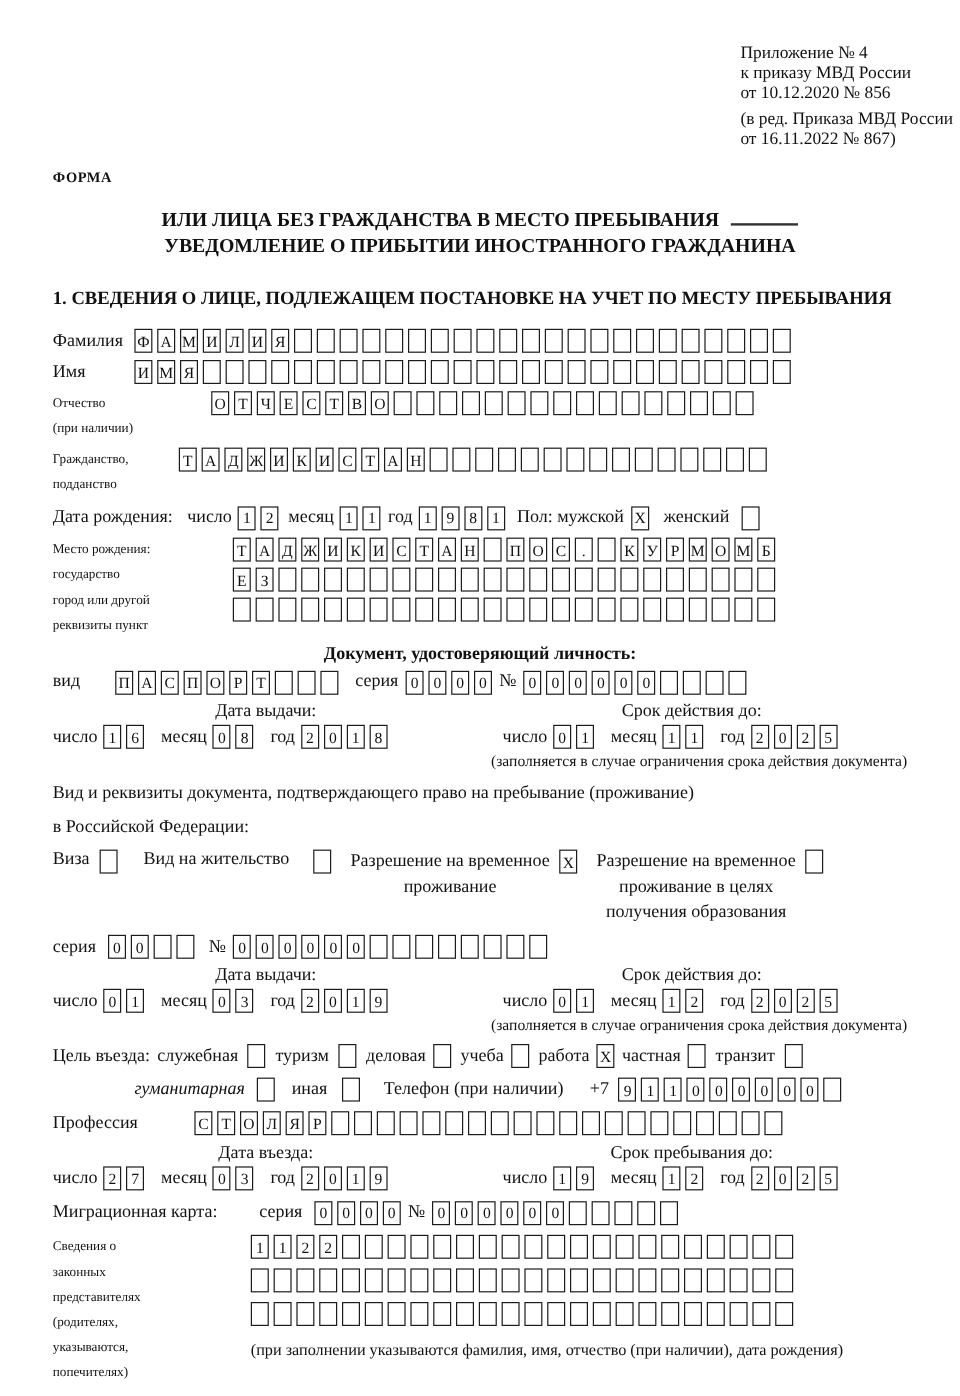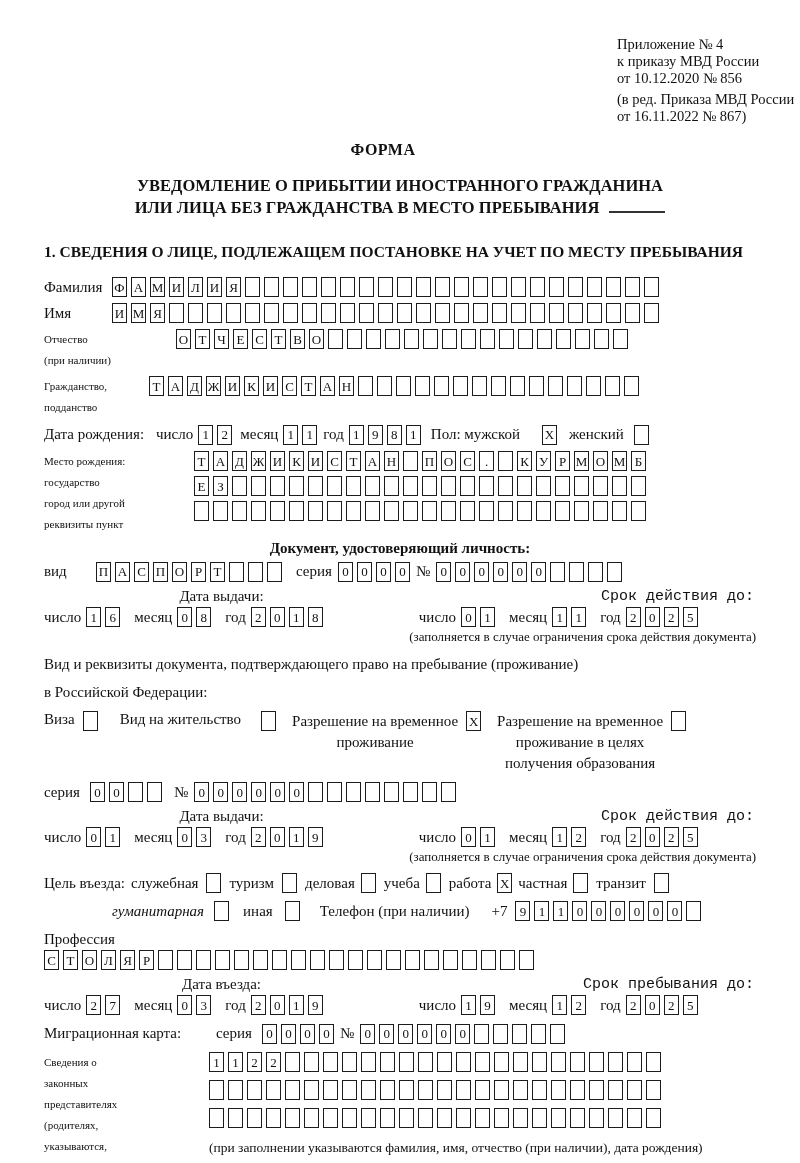--- a/index.html
+++ b/index.html
@@ -3,21 +3,21 @@
 <meta charset="utf-8">
 <style>
   * { margin:0; padding:0; box-sizing:border-box; }
   html,body { background:#fff; }
   body { font-family:"Liberation Serif", serif; color:#111; }
   .page { width:800px; min-height:1163px; background:#fff; padding:36px 44px 20px 44px; position:relative; }
 
   
   .hdr { margin-left:573px; font-size:14.5px; line-height:17px; white-space:nowrap; }
   .hdr .sub { margin-top:4px; }
-  .forma { text-align:center; font-weight:bold; font-size:16px; margin:16px 34px 0 0; letter-spacing:.5px; }
+  .forma { text-align:left; font-weight:bold; font-size:12px; margin:16px 34px 0 0; letter-spacing:.5px; }
 
   
   .title { text-align:center; font-weight:bold; font-size:16.5px; line-height:22px; margin-top:16px; }
   .blankline { display:inline-block; width:56px; border-bottom:2px solid #333; height:14px; margin-left:10px; }
   .sect { font-weight:bold; font-size:15.5px; margin-top:24px; margin-bottom:16px; }
 
   
   .row { display:flex; align-items:flex-start; margin-bottom:5px; font-size:15px; }
   .lbl { flex-shrink:0; font-size:15px; line-height:21px; }
   .lblcol { display:flex; flex-direction:column; flex-shrink:0; font-size:11px; line-height:21px; }
@@ -27,21 +27,21 @@
           font-size:13px; line-height:1; flex-shrink:0; background:#fff; }
   .stack { display:flex; flex-direction:column; }
 
   .w68  { width:68px; } .w150 { width:150px; } .w118 { width:118px; }
   .w165 { width:165px; }
   .mls { margin:0 6px; } .mll { margin-left:14px; margin-right:6px; }
 
   
   .dhead { display:flex; font-size:15px; margin-top:6px; margin-bottom:2px; }
   .dhead .dh-l { width:355px; text-align:center; }
-  .dhead .dh-r { width:355px; text-align:right;font-family:Liberation Mono, monospace; }
+  .dhead .dh-r { width:355px; text-align:center; }
   .dates { display:flex; align-items:center; font-size:15px; margin-bottom:2px; }
   .dgroup { display:flex; align-items:center; }
   .dgroup .slbl { margin-right:5px; }
   .dgroup .slbl2 { margin:0 5px 0 14px; }
   .dright { margin-left:96px; }
   .note { font-size:13px; text-align:right; margin-bottom:8px; }
 
   
   .optrow { display:flex; align-items:flex-start; font-size:15px; margin-top:8px; margin-bottom:8px; }
   .opt { display:flex; align-items:flex-start; }
@@ -61,22 +61,22 @@
   <div class="hdr">
     <div>Приложение № 4</div>
     <div>к приказу МВД России</div>
     <div>от 10.12.2020 № 856</div>
     <div class="sub">(в ред. Приказа МВД России</div>
     <div>от 16.11.2022 № 867)</div>
   </div>
   <div class="forma">ФОРМА</div>
 
   <div class="title">
+    <div><span>ИЛИ ЛИЦА БЕЗ ГРАЖДАНСТВА В МЕСТО ПРЕБЫВАНИЯ</span><span class="blankline"></span></div>
     <div>УВЕДОМЛЕНИЕ О ПРИБЫТИИ ИНОСТРАННОГО ГРАЖДАНИНА</div>
-    <div><span>ИЛИ ЛИЦА БЕЗ ГРАЖДАНСТВА В МЕСТО ПРЕБЫВАНИЯ</span><span class="blankline"></span></div>
   </div>
 
   <div class="sect">1. СВЕДЕНИЯ О ЛИЦЕ, ПОДЛЕЖАЩЕМ ПОСТАНОВКЕ НА УЧЕТ ПО МЕСТУ ПРЕБЫВАНИЯ</div>
 
   <div class="row">
     <div class="lbl w68">Фамилия</div>
     <div class="cells">
         <span class="cell">Ф</span>
         <span class="cell">А</span>
         <span class="cell">М</span>
@@ -226,21 +226,21 @@
           <span class="cell">1</span>
         </span>
       <span class="slbl">год</span>
       <span class="cells">
           <span class="cell">1</span>
           <span class="cell">9</span>
           <span class="cell">8</span>
           <span class="cell">1</span>
         </span>
     </div>
-    <span class="slbl" style="margin-left:10px; margin-right:22px;">Пол: мужской</span>
+    <span class="slbl" style="margin-left:10px; margin-right:6px;">Пол: мужской</span>
     <span class="cells">
         <span class="cell">X</span>
       </span>
     <span class="slbl" style="margin-left:12px; margin-right:10px;">женский</span>
     <span class="cells">
         <span class="cell"></span>
       </span>
   </div>
 
   <div class="row mt6">
@@ -574,21 +574,21 @@
         <span class="cell">0</span>
         <span class="cell">0</span>
         <span class="cell">0</span>
         <span class="cell">0</span>
         <span class="cell">0</span>
         <span class="cell">0</span>
         <span class="cell"></span>
       </span>
   </div>
 
-  <div class="row" style="margin-top:8px;flex-direction:column;">
+  <div class="row" style="margin-top:8px;">
     <div class="lbl w118">Профессия</div>
     <div class="cells">
         <span class="cell">С</span>
         <span class="cell">Т</span>
         <span class="cell">О</span>
         <span class="cell">Л</span>
         <span class="cell">Я</span>
         <span class="cell">Р</span>
         <span class="cell"></span>
         <span class="cell"></span>

